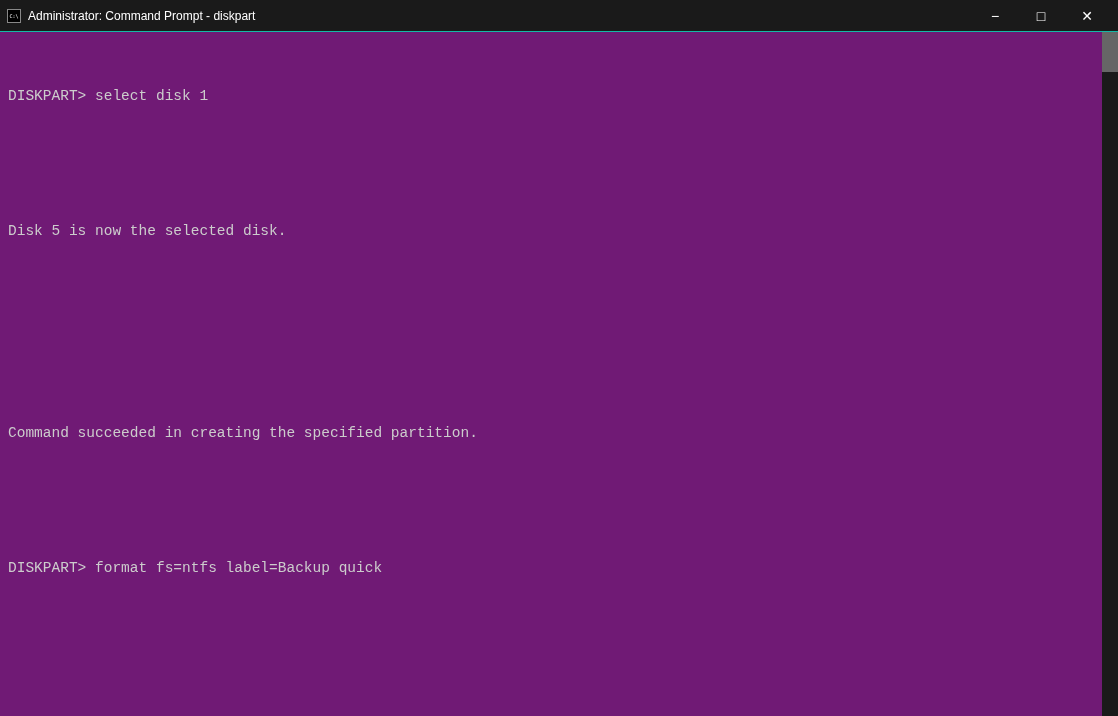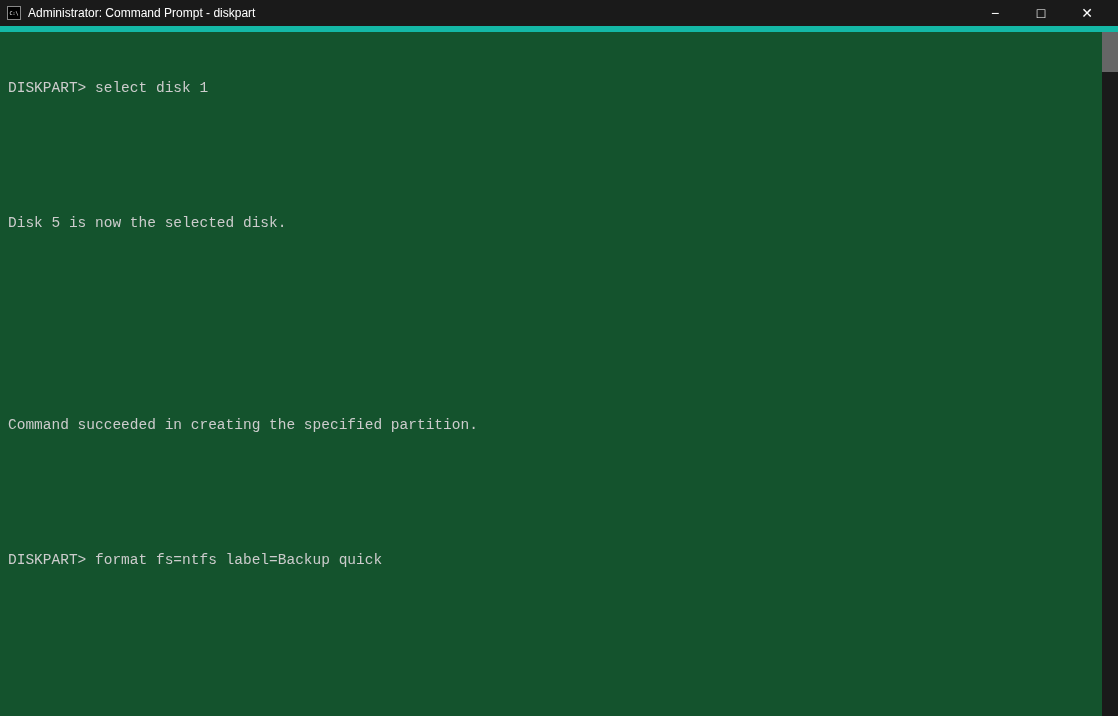--- a/index.html
+++ b/index.html
@@ -16,21 +16,21 @@
       overflow: hidden;
     }
 
     .title-bar {
       display: flex;
       align-items: center;
       justify-content: space-between;
       background: #1a1a1a;
       height: 32px;
       padding: 0 8px 0 6px;
-      border-bottom: 6px solid #14b8a6;
+      border-bottom: 1px solid #14b8a6;
     }
 
     .title-bar-left {
       display: flex;
       align-items: center;
       gap: 6px;
     }
 
     .title-bar-icon {
       width: 16px;
@@ -78,24 +78,24 @@
       color: #fff;
       font-size: 14px;
       cursor: pointer;
       display: flex;
       align-items: center;
       justify-content: center;
       font-family: 'Segoe UI', sans-serif;
     }
 
     .console-body {
-      background: #14532d;
+      background: #701a75;
       width: 100%;
       height: calc(716px - 32px);
-      padding: 0 4px 8px 8px;
+      padding: 8px 4px 8px 8px;
       position: relative;
       overflow: hidden;
     }
 
     .console-text {
       color: #cccccc;
       font-size: 14.5px;
       line-height: 1.55;
       white-space: pre;
       font-family: 'Consolas', 'Courier New', monospace;

